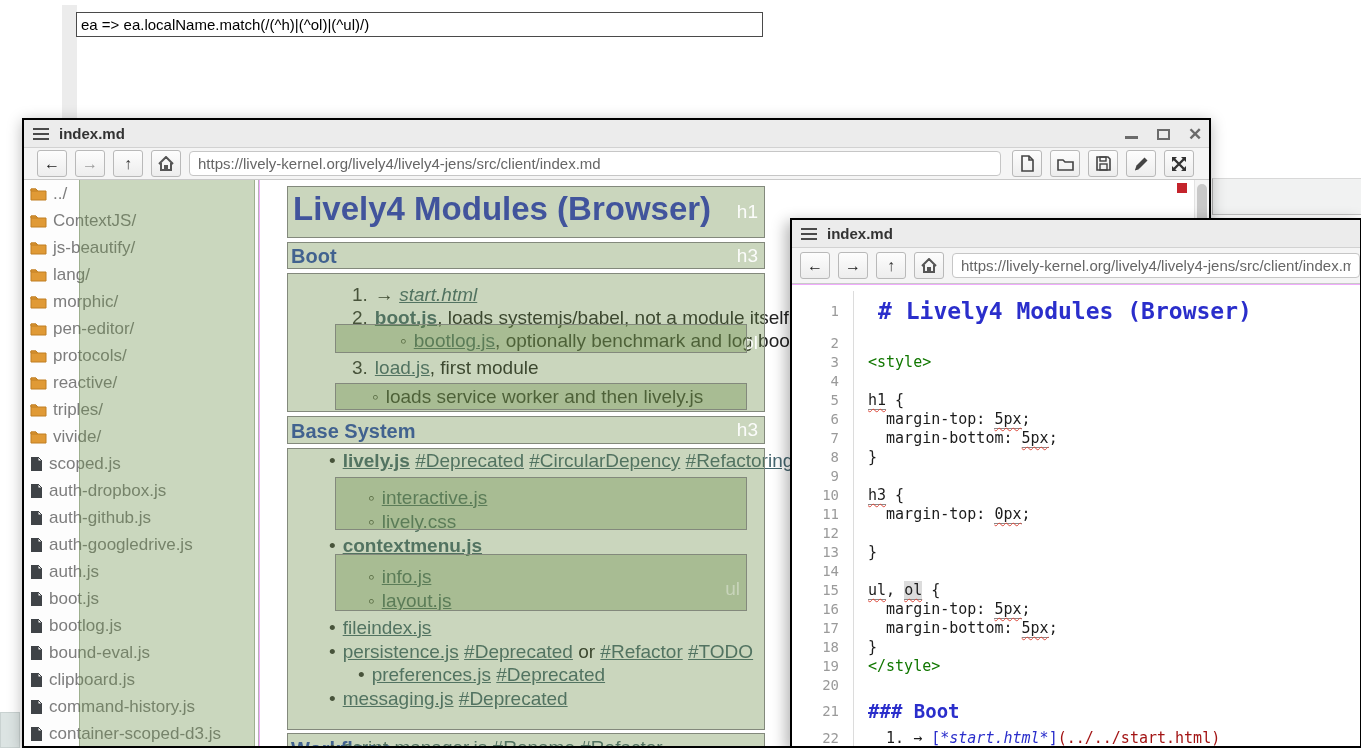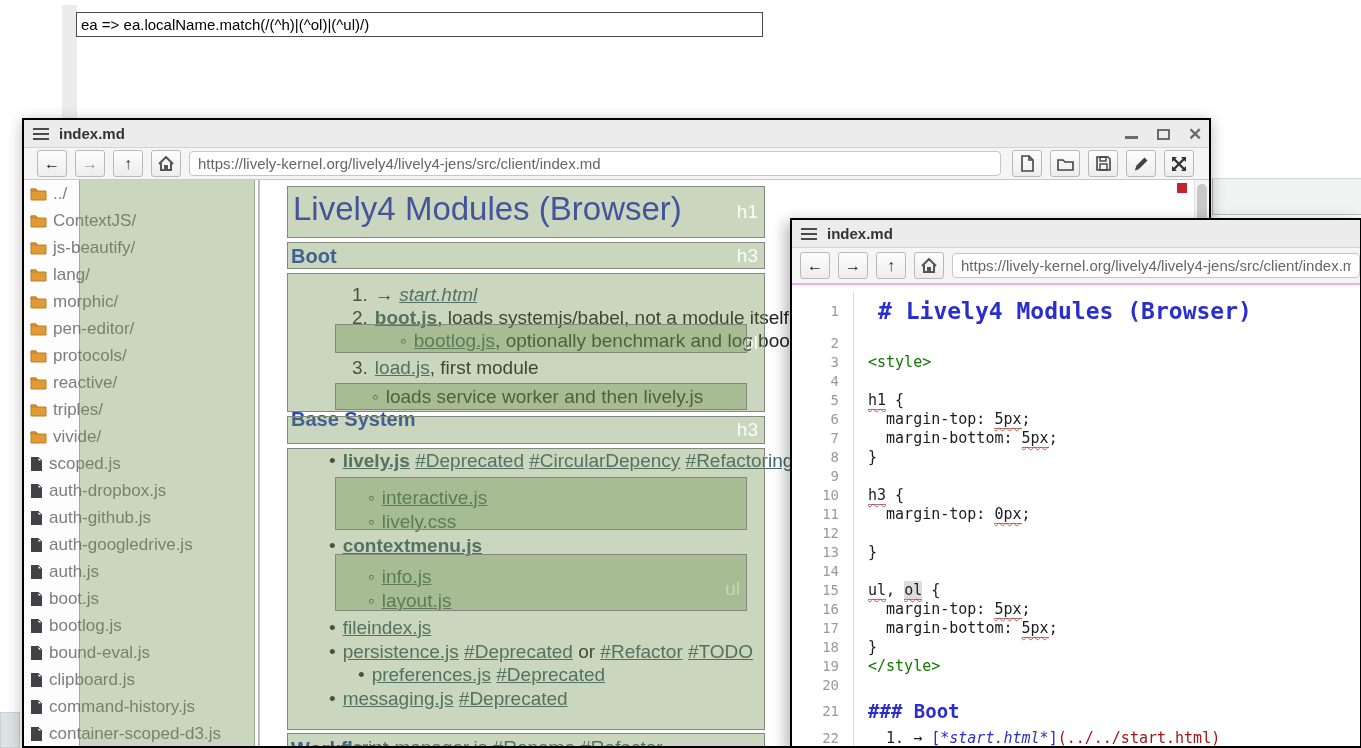--- a/index.html
+++ b/index.html
@@ -55,21 +55,21 @@
              border-right:1px solid #b5b5b5; overflow:hidden; }
   .side-row { height:27px; display:flex; align-items:center; padding-left:6px; cursor:pointer;
               font-size:17px; color:#7d7d7d; white-space:nowrap; }
   .side-row .sic { margin-right:6px; flex:none; }
   #sidebar-band { position:absolute; left:55px; top:0; bottom:0; width:176px;
                   background:rgba(107,142,72,0.35);
                   border-left:1px solid rgba(90,115,70,.4); border-right:1px solid rgba(90,115,70,.4); }
 
   
   #mdpane { position:absolute; left:236px; top:60px; right:15px; bottom:0; background:#fff; overflow:hidden; }
-  .md-h1 { position:absolute; font-size:33px; font-weight:normal; color:#2a35cc; white-space:nowrap; }
+  .md-h1 { position:absolute; font-size:33px; font-weight:bold; color:#2a35cc; white-space:nowrap; }
   .md-h3 { position:absolute; font-size:20px; font-weight:bold; color:#2a4ab8; white-space:nowrap; }
   .md-line { position:absolute; font-size:19px; color:#222; white-space:nowrap; }
   .md-line .marker { display:inline-block; margin-right:7px; color:#333; }
   .ms-p { color:#222; }
   .ms-l, .ms-lb, .ms-li { color:#44656f; text-decoration:underline; cursor:pointer; }
   .ms-lb { font-weight:bold; }
   .ms-li { font-style:italic; }
   
   .ovl { position:absolute; background:rgba(107,142,72,0.36); border:1px solid #83897c;
          pointer-events:none; }
@@ -386,21 +386,21 @@
           </span>
           <span>container-scoped-d3.js</span>
         </div>
       </div>
     <div id="sidebar-band"></div>
   </div>
 
   <div id="mdpane">
     <div class="md-h1" style="left:33px; top:10px;">Lively4 Modules (Browser)</div>
     <div class="md-h3" style="left:31px; top:65px;">Boot</div>
-    <div class="md-h3" style="left:31px; top:228px;">Base System</div>
+    <div class="md-h3" style="left:31px; top:240px;">Base System</div>
     <div class="md-h3" style="left:31px; top:558px;">Workflows</div>
     <div id="md-lines">
         <div class="md-line" style="left: 92px; top: 104px;"><span class="marker">1.</span><span class="ms-p">→ </span><span class="ms-li">start.html</span></div>
         <div class="md-line" style="left: 92px; top: 127px;"><span class="marker">2.</span><span class="ms-lb">boot.js</span><span class="ms-p">, loads systemjs/babel, not a module itself</span></div>
         <div class="md-line" style="left: 112px; top: 150px; margin-left: 28px;"><span class="marker">◦</span><span class="ms-l">bootlog.js</span><span class="ms-p">, optionally benchmark and log boot</span></div>
         <div class="md-line" style="left: 92px; top: 177px;"><span class="marker">3.</span><span class="ms-l">load.js</span><span class="ms-p">, first module</span></div>
         <div class="md-line" style="left: 112px; top: 206px;"><span class="marker">◦</span><span class="ms-p">loads service worker and then lively.js</span></div>
         <div class="md-line" style="left: 69px; top: 270px;"><span class="marker">•</span><span class="ms-lb">lively.js</span><span class="ms-p"> </span><span class="ms-l">#Deprecated</span><span class="ms-p"> </span><span class="ms-l">#CircularDepency</span><span class="ms-p"> </span><span class="ms-l">#Refactoring</span></div>
         <div class="md-line" style="left: 108px; top: 307px;"><span class="marker">◦</span><span class="ms-l">interactive.js</span></div>
         <div class="md-line" style="left: 108px; top: 331px;"><span class="marker">◦</span><span class="ms-l">lively.css</span></div>

